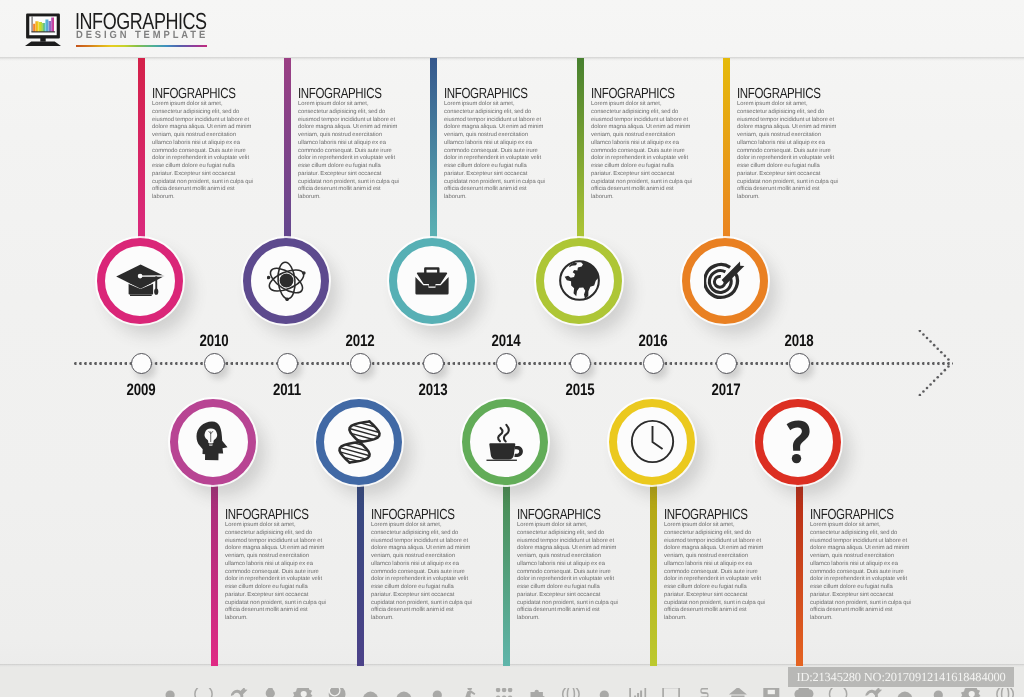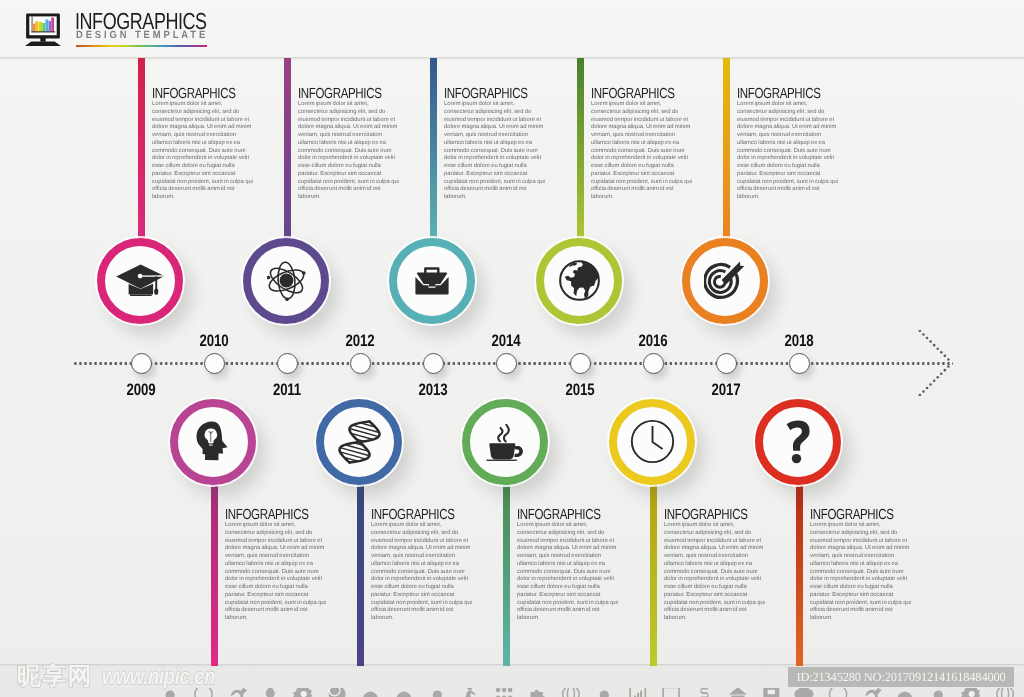--- a/index.html
+++ b/index.html
@@ -357,24 +357,20 @@
             <circle cx="12.5" cy="38.6" r="4.7"></circle>
           </svg>
         </div>
       </div>
       <div class="block" style="left: 810px; top: 510px;">
         <h3>INFOGRAPHICS</h3>
         <p>Lorem ipsum dolor sit amet, consectetur adipisicing elit, sed do eiusmod tempor incididunt ut labore et dolore magna aliqua. Ut enim ad minim veniam, quis nostrud exercitation ullamco laboris nisi ut aliquip ex ea commodo consequat. Duis aute irure dolor in reprehenderit in voluptate velit esse cillum dolore eu fugiat nulla pariatur. Excepteur sint occaecat cupidatat non proident, sunt in culpa qui officia deserunt mollit anim id est laborum.</p>
       </div>
     </div>
 
-  <div class="wm">
-    <span class="wm-cn">昵享网</span>
-    <span class="wm-url">www.nipic.cn</span>
-  </div>
   <div class="footer-id">ID:21345280 NO:20170912141618484000</div>
   <div class="iconstrip">
       <svg id="stripsvg" width="1024" height="20" viewBox="0 -4 1024 20" style="margin-top:-4px">
         <g fill="#a9a9a7">
           <circle cx="170.1" cy="7" r="4.6"></circle>
           <circle cx="203.5" cy="6" r="8.6" fill="none" stroke="#a9a9a7" stroke-width="1.5"></circle>
           <path d="M203.5 -1.2000000000000002V6"></path>
           <path d="M230.89999999999998 8a6.2 6.2 0 1 1 4.5 5.9 l-0.6-2.6 a3.6 3.6 0 1 0-1.3-4.4z"></path>
           <path d="M238.39999999999998 5 l6.2-6.2 0.3 2.6 2.6 0.3 -6.2 6.2z"></path>
           <path d="M270.29999999999995 -2c-3 3.5-4.6 4.6-4.6 7.4 0 2.4 2.1 4.3 4.6 4.3 2.5 0 4.6-1.9 4.6-4.3 0-3.6-3.4-3.2-2.1-7.4 -1.2 1.6-2.1 2.3-2.5 0z"></path>

